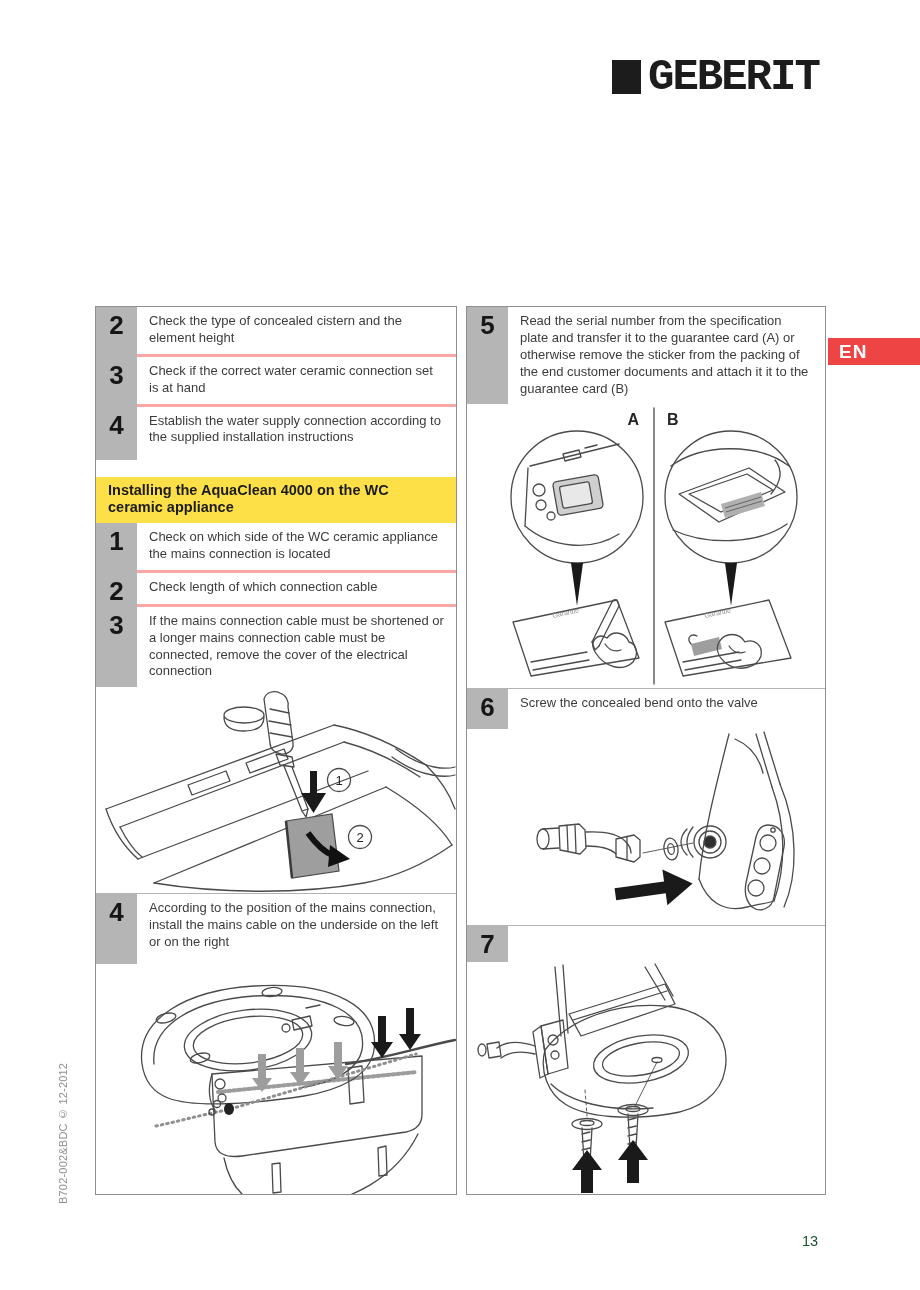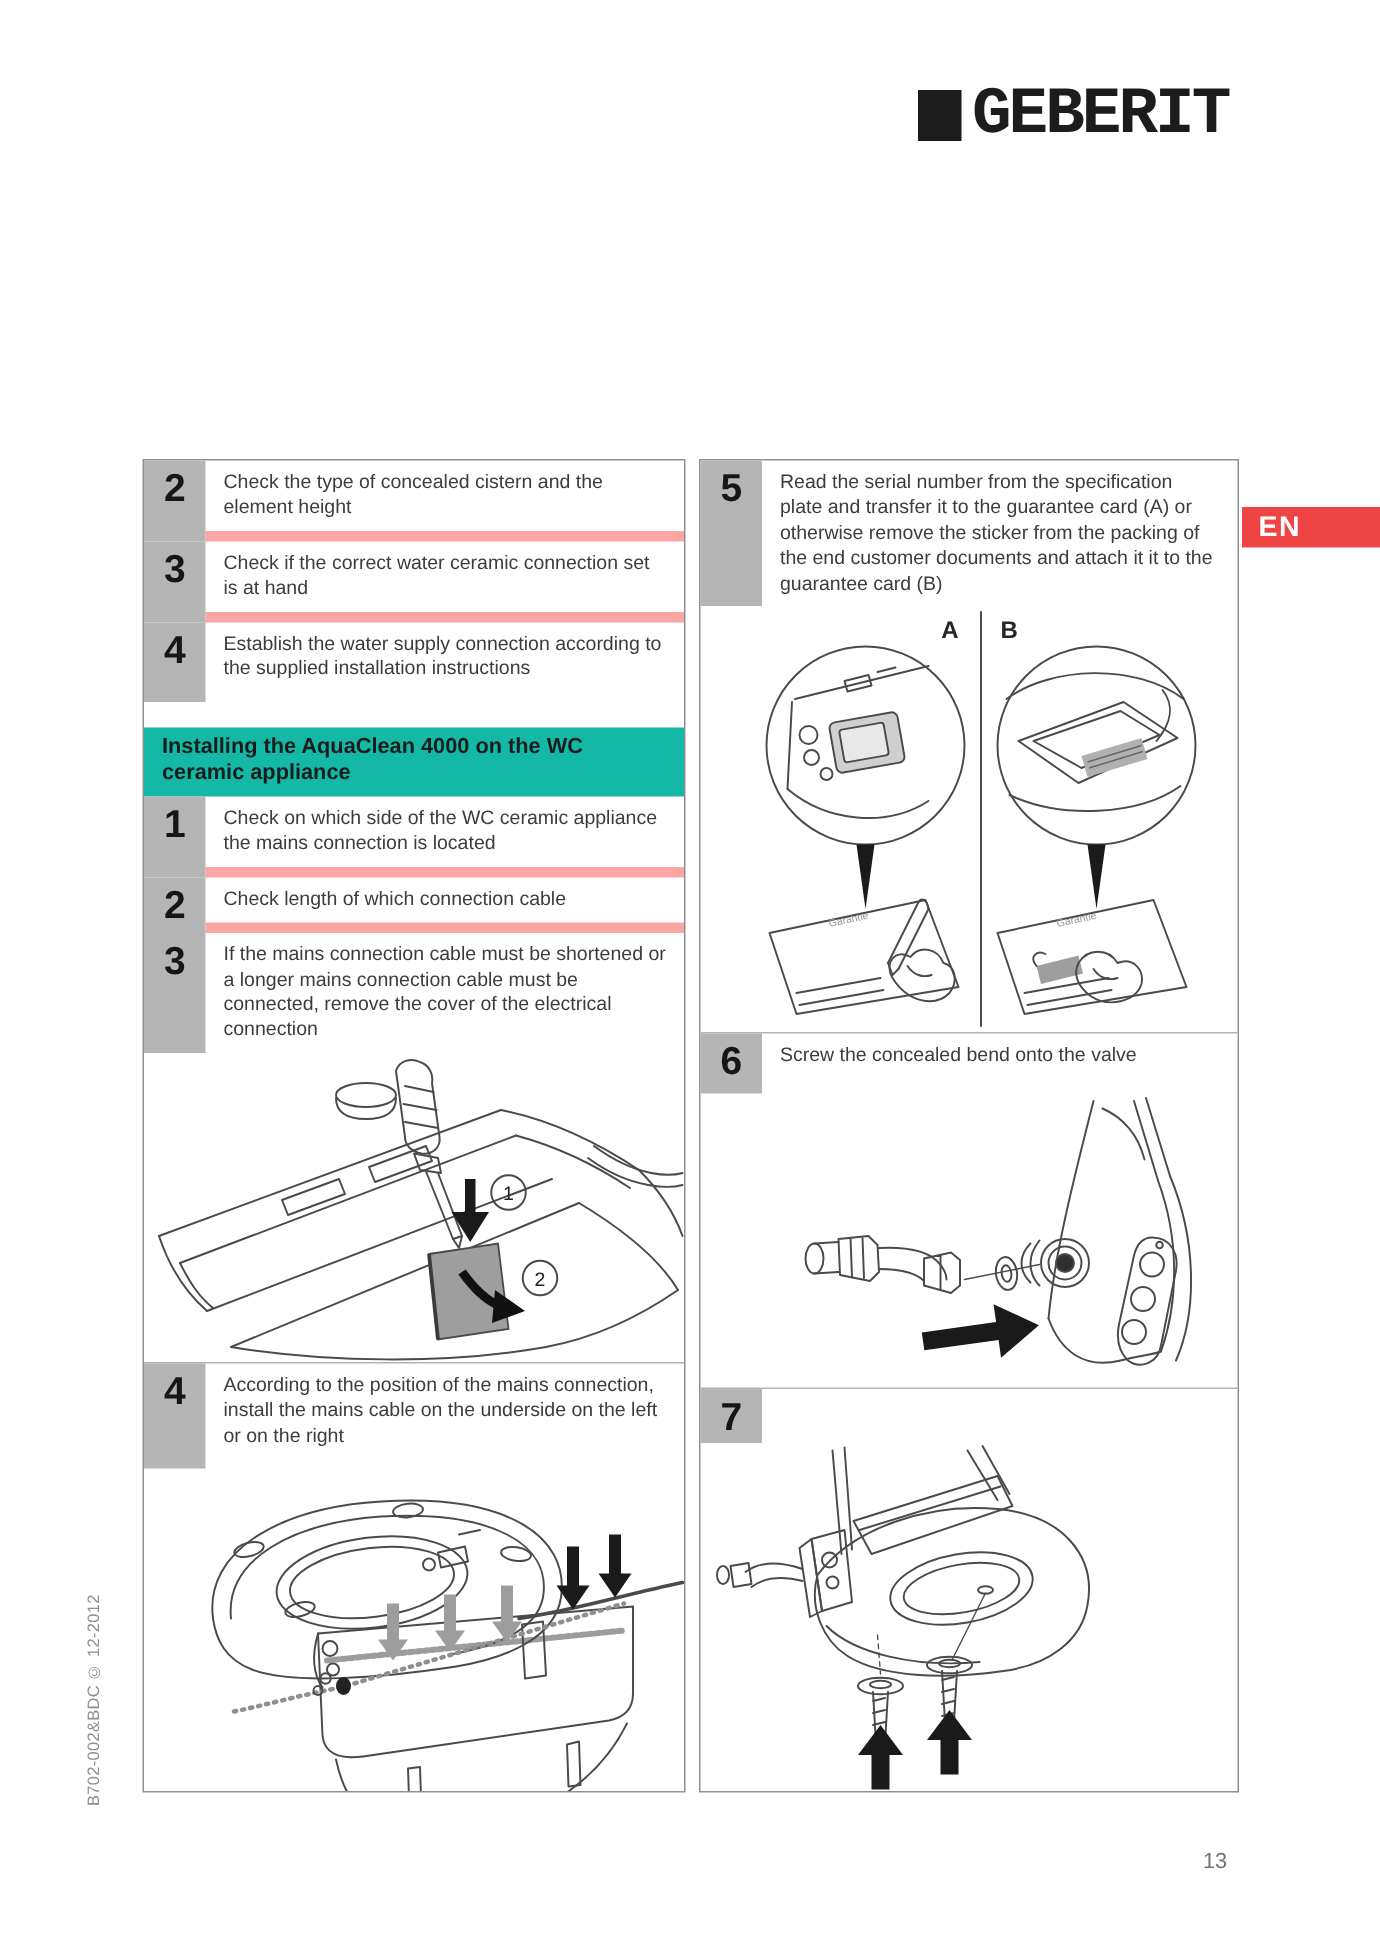--- a/index.html
+++ b/index.html
@@ -13,34 +13,34 @@
 
   
   .en-tab{position:absolute;left:828px;top:338px;width:92px;height:27px;background:#ef4444;
           color:#ffffff;font-weight:bold;font-size:19px;line-height:27px;padding-left:11px;
           box-sizing:border-box;letter-spacing:1px;}
 
   
   .imprint{position:absolute;left:57px;top:1052px;height:152px;writing-mode:vertical-rl;
            transform:rotate(180deg);color:#8f8f8f;font-size:11px;letter-spacing:.2px;white-space:nowrap;}
 
-  .page-number{position:absolute;left:802px;top:1233px;font-size:14.5px;color:#737373;text-align:right;}
+  .page-number{position:absolute;left:802px;top:1233px;font-size:14.5px;color:#14532d;text-align:right;}
 
   
   .col{position:absolute;top:306px;border:1px solid #8f8f8f;background:#fff;box-sizing:border-box;overflow:hidden;}
   .col-left{left:95px;width:362px;height:889px;}
   .col-right{left:466px;width:360px;height:889px;}
 
   .step-row{display:flex;align-items:stretch;}
   .num-cell{flex:0 0 41px;background:#b5b5b5;color:#161616;font-size:26px;font-weight:bold;
             text-align:center;padding-top:3px;box-sizing:border-box;}
   .text-cell{flex:1;padding:6px 12px 7px 12px;font-size:13px;line-height:1.3;color:#3c3c3c;}
-  .sep .text-cell{border-bottom:7px solid #fca5a5;}
+  .sep .text-cell{border-bottom:3px solid #fca5a5;}
   .gap{height:17px;}
-  .section-header{background:#14b8a6;padding:5px 12px 6px 12px;font-size:14.5px;font-weight:bold;
+  .section-header{background:#fde047;padding:5px 12px 6px 12px;font-size:14.5px;font-weight:bold;
                   color:#1c1c1c;line-height:1.22;}
   .illo{position:relative;}
   .illo svg{display:block;}
   .illo.hr{border-bottom:1px solid #b3b3b3;}
 
   .ln{fill:none;stroke:#4a4a4a;stroke-width:1.3;stroke-linecap:round;stroke-linejoin:round;}
   .thin{stroke-width:.9;}
   svg text{font-family:"Liberation Sans",sans-serif;}
   .callout-num{font-size:13px;fill:#222;text-anchor:middle;}
   .ab-label{font-size:16px;font-weight:bold;fill:#262626;}

